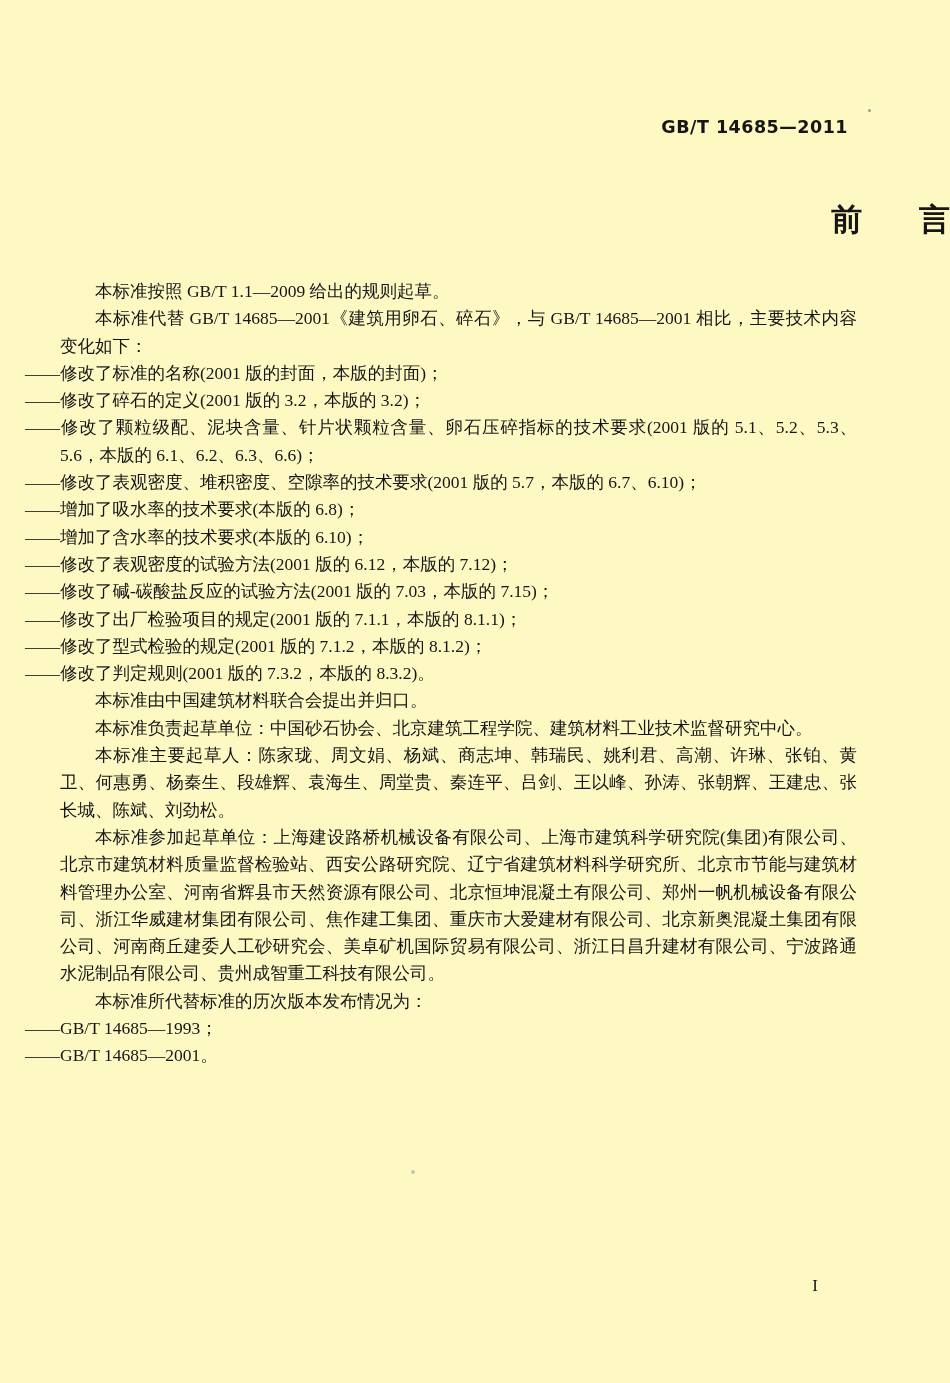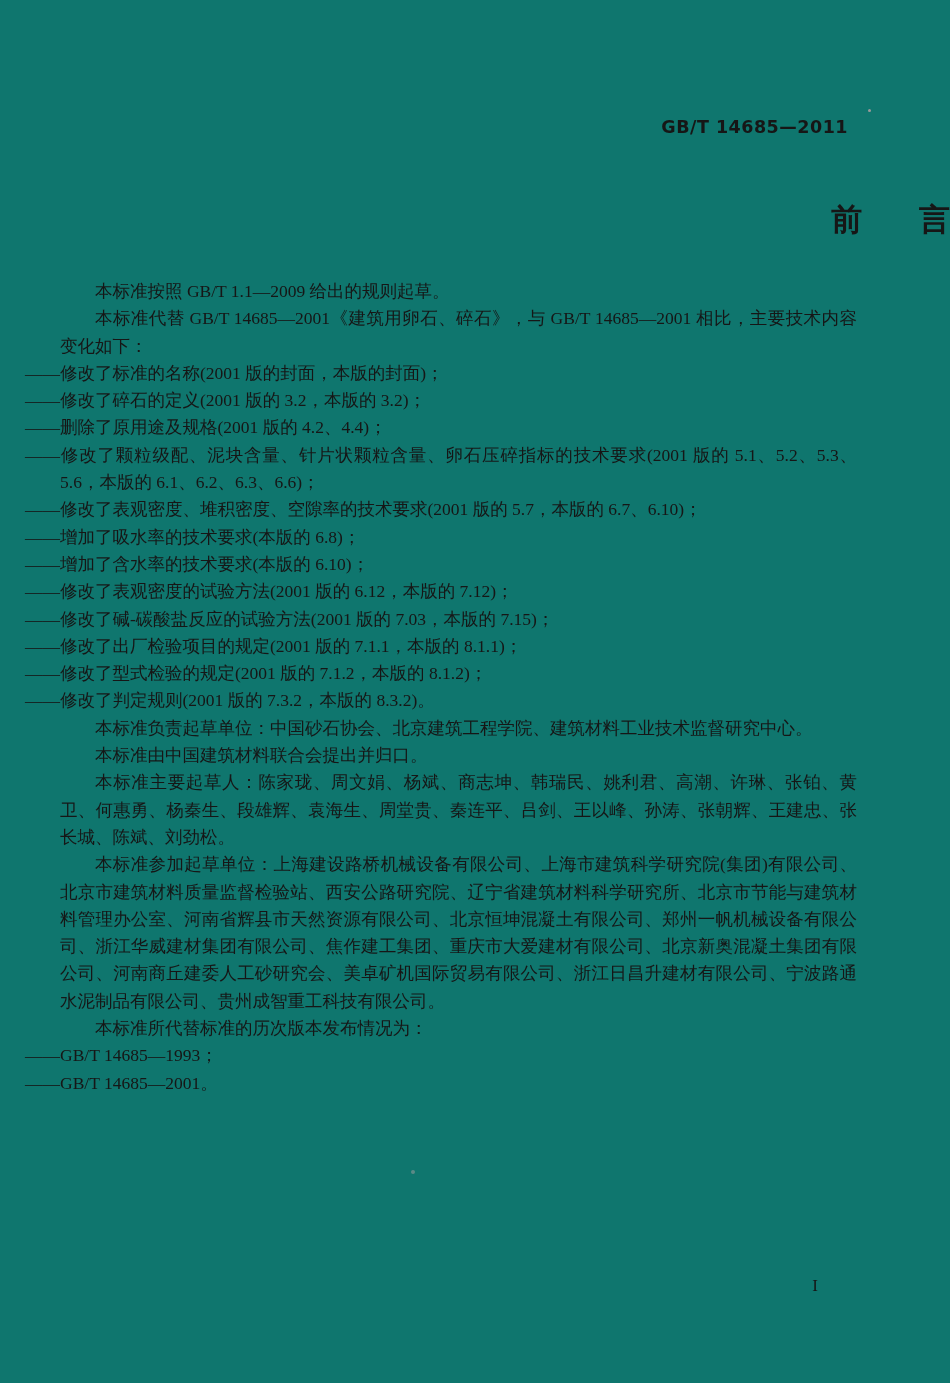--- a/index.html
+++ b/index.html
@@ -4,21 +4,21 @@
 <style>
   html, body {
     margin: 0;
     padding: 0;
     background: #ffffff;
   }
   .page {
     position: relative;
     width: 950px;
     height: 1383px;
-    background: #0f766e;
+    background: #fef9c3;
     overflow: hidden;
     font-family: "Liberation Serif", "DejaVu Serif", serif;
     color: #161616;
     text-decoration: underline;
   }
   .doc-code {
     position: absolute;
     top: 117px;
     left: 0;
     width: 848px;
@@ -87,32 +87,31 @@
 
   <div class="doc-code">GB/T 14685—2011</div>
 
   <div class="page-title">前 言</div>
 
   <div class="body-text">
     <p class="p-indent">本标准按照 GB/T 1.1—2009 给出的规则起草。</p>
     <p class="p-indent">本标准代替 GB/T 14685—2001《建筑用卵石、碎石》，与 GB/T 14685—2001 相比，主要技术内容变化如下：</p>
     <p class="p-dash">——修改了标准的名称(2001 版的封面，本版的封面)；</p>
     <p class="p-dash">——修改了碎石的定义(2001 版的 3.2，本版的 3.2)；</p>
-    <p class="p-dash">——删除了原用途及规格(2001 版的 4.2、4.4)；</p>
     <p class="p-dash">——修改了颗粒级配、泥块含量、针片状颗粒含量、卵石压碎指标的技术要求(2001 版的 5.1、5.2、5.3、5.6，本版的 6.1、6.2、6.3、6.6)；</p>
     <p class="p-dash">——修改了表观密度、堆积密度、空隙率的技术要求(2001 版的 5.7，本版的 6.7、6.10)；</p>
     <p class="p-dash">——增加了吸水率的技术要求(本版的 6.8)；</p>
     <p class="p-dash">——增加了含水率的技术要求(本版的 6.10)；</p>
     <p class="p-dash">——修改了表观密度的试验方法(2001 版的 6.12，本版的 7.12)；</p>
     <p class="p-dash">——修改了碱-碳酸盐反应的试验方法(2001 版的 7.03，本版的 7.15)；</p>
     <p class="p-dash">——修改了出厂检验项目的规定(2001 版的 7.1.1，本版的 8.1.1)；</p>
     <p class="p-dash">——修改了型式检验的规定(2001 版的 7.1.2，本版的 8.1.2)；</p>
     <p class="p-dash">——修改了判定规则(2001 版的 7.3.2，本版的 8.3.2)。</p>
+    <p class="p-indent">本标准由中国建筑材料联合会提出并归口。</p>
     <p class="p-indent">本标准负责起草单位：中国砂石协会、北京建筑工程学院、建筑材料工业技术监督研究中心。</p>
-    <p class="p-indent">本标准由中国建筑材料联合会提出并归口。</p>
     <p class="p-indent">本标准主要起草人：陈家珑、周文娟、杨斌、商志坤、韩瑞民、姚利君、高潮、许琳、张铂、黄卫、何惠勇、杨秦生、段雄辉、袁海生、周堂贵、秦连平、吕剑、王以峰、孙涛、张朝辉、王建忠、张长城、陈斌、刘劲松。</p>
     <p class="p-indent">本标准参加起草单位：上海建设路桥机械设备有限公司、上海市建筑科学研究院(集团)有限公司、北京市建筑材料质量监督检验站、西安公路研究院、辽宁省建筑材料科学研究所、北京市节能与建筑材料管理办公室、河南省辉县市天然资源有限公司、北京恒坤混凝土有限公司、郑州一帆机械设备有限公司、浙江华威建材集团有限公司、焦作建工集团、重庆市大爱建材有限公司、北京新奥混凝土集团有限公司、河南商丘建委人工砂研究会、美卓矿机国际贸易有限公司、浙江日昌升建材有限公司、宁波路通水泥制品有限公司、贵州成智重工科技有限公司。</p>
     <p class="p-indent">本标准所代替标准的历次版本发布情况为：</p>
     <p class="p-dash">——GB/T 14685—1993；</p>
     <p class="p-dash">——GB/T 14685—2001。</p>
   </div>
 
   <div class="page-number">I</div>
 
   <div class="speck speck-1"></div>

